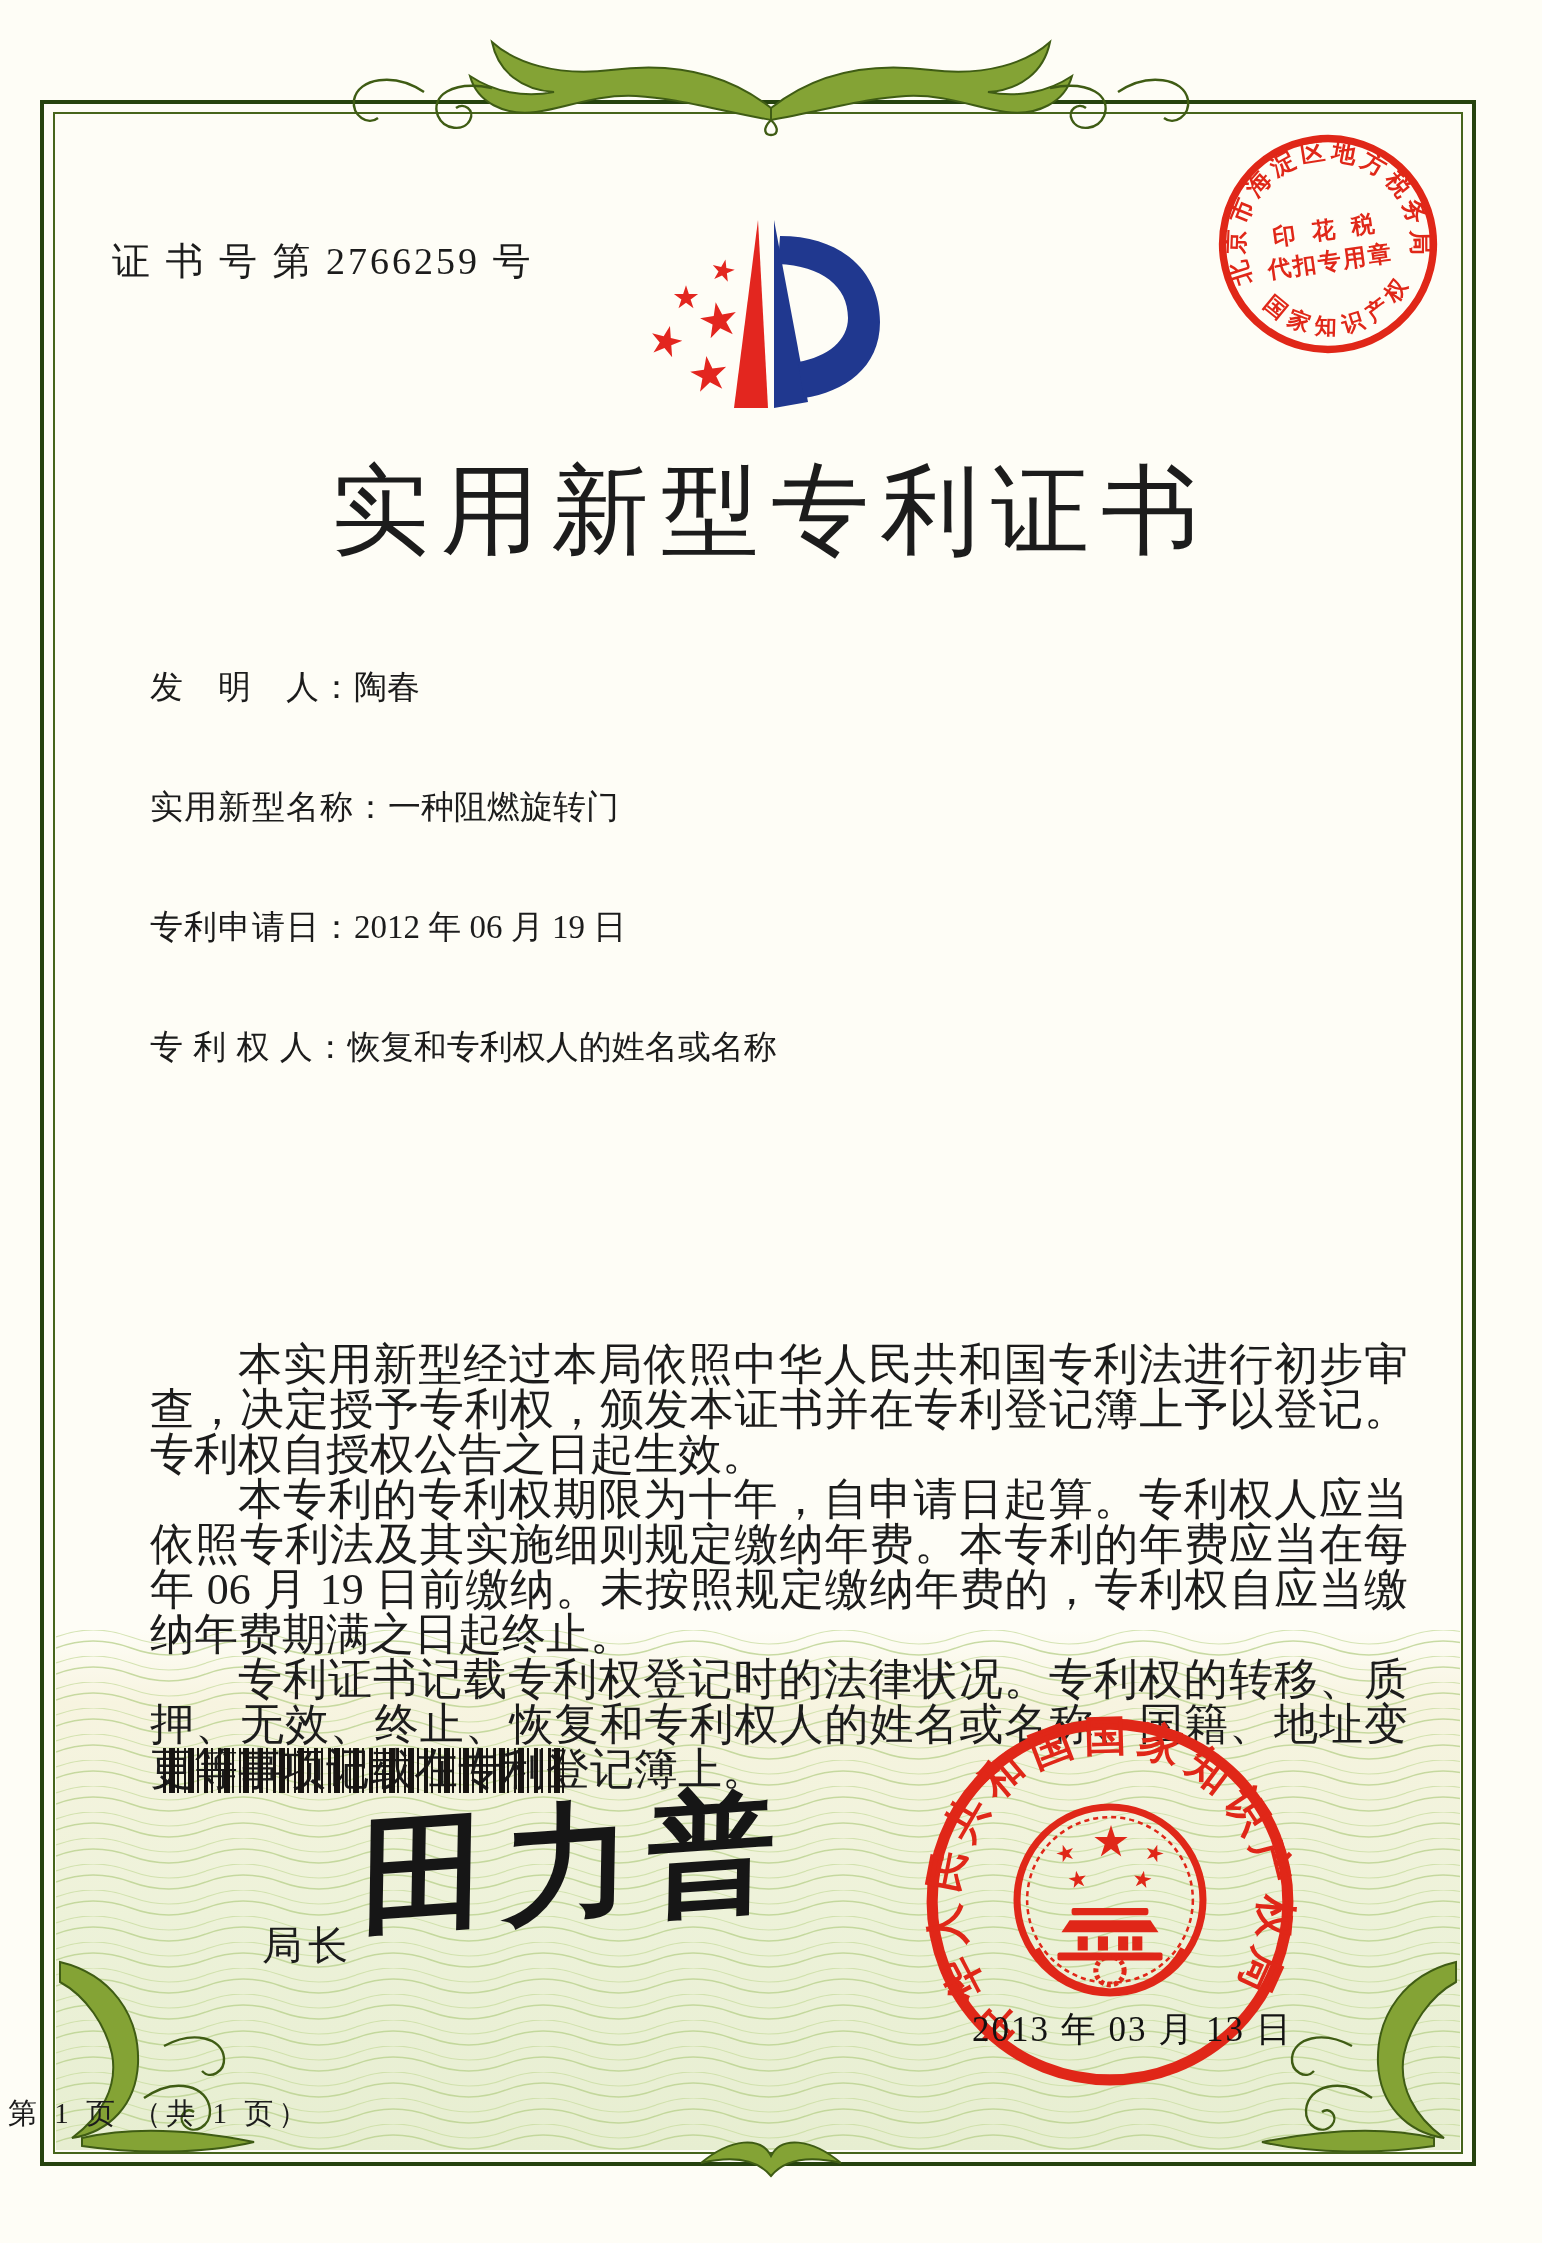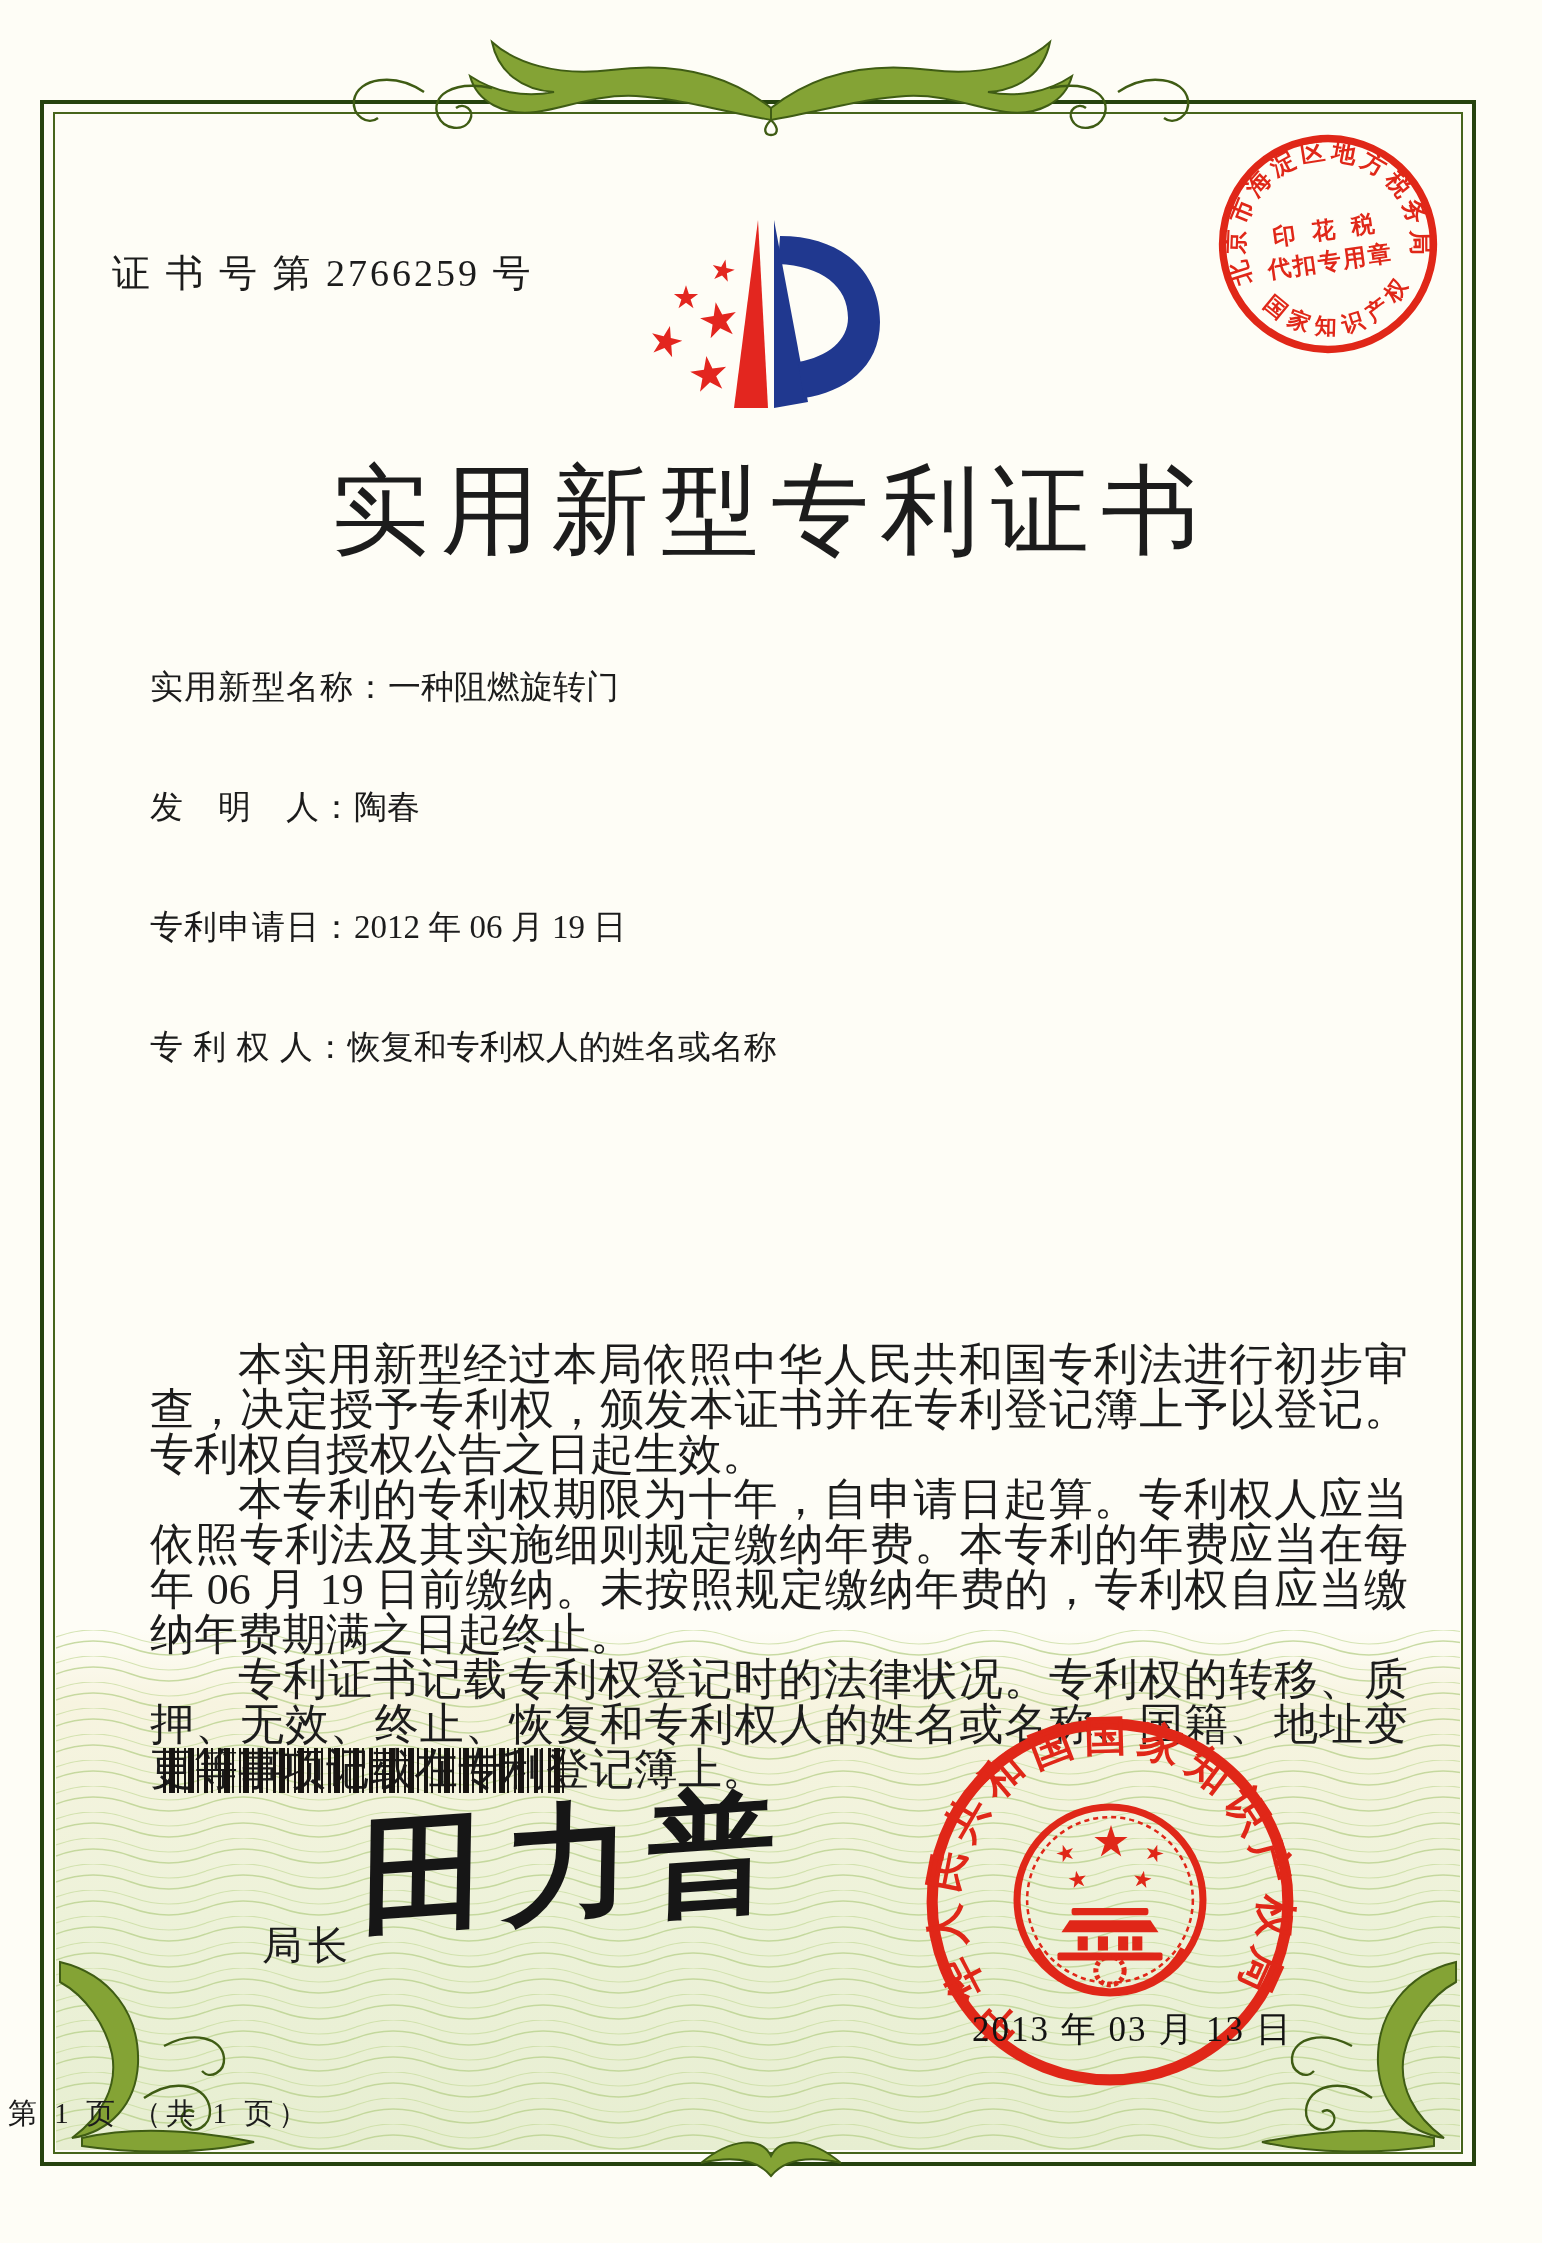--- a/index.html
+++ b/index.html
@@ -8,21 +8,21 @@
   .abs{position:absolute;}
   
   .frame-outer{position:absolute;left:40px;top:100px;width:1436px;height:2066px;
                border:4px solid #26430e;box-sizing:border-box;}
   .frame-inner{position:absolute;left:53px;top:112px;width:1410px;height:2042px;
                border:2px solid #47651c;box-sizing:border-box;}
   
   .wave-tint{position:absolute;left:56px;top:1630px;width:1404px;height:520px;
              background:linear-gradient(180deg,rgba(252,249,230,0) 0%,#f7f4e0 14%,#edf2d9 55%,#e7eed1 100%);}
   .wave-svg{position:absolute;left:56px;top:1630px;opacity:.75;}
-  .cert-no{left:112px;top:236px;font-size:38px;letter-spacing:3px;margin-top:12px;}
+  .cert-no{left:112px;top:236px;font-size:38px;letter-spacing:3px;}
   .logo{left:628px;top:212px;}
   .stamp{left:1212px;top:128px;width:232px;height:232px;transform:rotate(-8deg);}
   .title{left:0;right:0;top:446px;text-align:center;font-size:98px;font-weight:normal;letter-spacing:12px;}
   .fields{left:150px;top:666px;width:1260px;}
   .field{font-size:33px;line-height:42px;margin-bottom:78px;white-space:nowrap;}
   .field .lbl{letter-spacing:1px;}
   .paragraphs{left:150px;top:1342px;width:1258px;font-size:44px;line-height:45px;text-align:justify;}
   .paragraphs p{margin:0;text-indent:2em;}
   .barcode{left:163px;top:1748px;width:406px;height:45px;
     background:repeating-linear-gradient(90deg,
@@ -133,24 +133,24 @@
       <textPath href="#arcBot" startOffset="8" textLength="190">国家知识产权局</textPath>
     </text>
     <text x="110" y="104" text-anchor="middle" font-size="22" font-weight="bold" fill="#e02718" letter-spacing="5">印 花 税</text>
     <text x="110" y="134" text-anchor="middle" font-size="22" font-weight="bold" fill="#e02718" letter-spacing="2">代扣专用章</text>
   </svg>
 
   <div class="abs title">实用新型专利证书</div>
 
   <div class="abs fields">
     <div class="field">
+      <span class="lbl">发　明　人：</span><span class="val">陶春</span>
+    </div>
+    <div class="field">
       <span class="lbl">实用新型名称：</span><span class="val">一种阻燃旋转门</span>
-    </div>
-    <div class="field">
-      <span class="lbl">发　明　人：</span><span class="val">陶春</span>
     </div>
     <div class="field">
       <span class="lbl">专利申请日：</span><span class="val">2012 年 06 月 19 日</span>
     </div>
     <div class="field">
       <span class="lbl">专 利 权 人：</span><span class="val">恢复和专利权人的姓名或名称</span>
     </div>
   </div>
 
   <div class="abs paragraphs">

